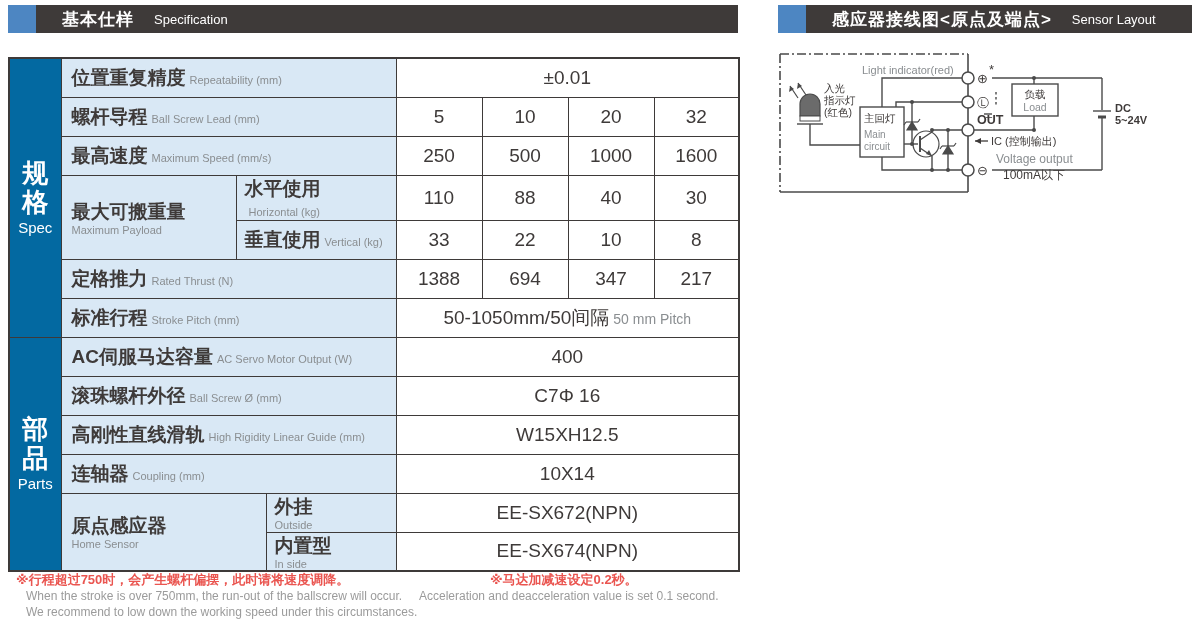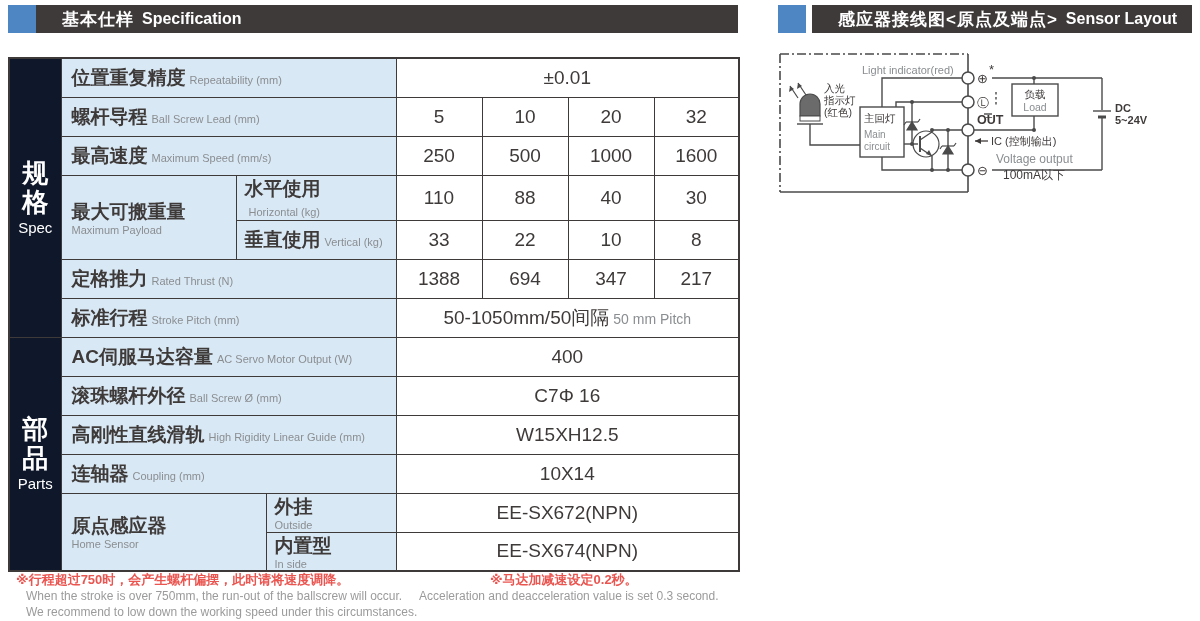--- a/index.html
+++ b/index.html
@@ -4,29 +4,29 @@
 <style>
   html,body{margin:0;padding:0;background:#fff;}
   body{width:1200px;height:621px;position:relative;overflow:hidden;
        font-family:"Liberation Sans","DejaVu Sans",sans-serif;color:#3e3a39;}
 
   
   .bar{position:absolute;top:5px;height:28px;display:flex;align-items:stretch;}
   .bar .sq{width:28px;background:#4d86c2;flex:0 0 28px;}
   .bar .strip{background:#3e3a39;color:#fff;flex:1;display:flex;align-items:center;padding-left:26px;}
   .bar .zh{font-size:17px;font-weight:bold;letter-spacing:1px;}
-  .bar .en{font-size:16px;font-weight:700;margin-left:8px;}
+  .bar .en{font-size:13px;font-weight:400;margin-left:20px;}
   #spec-bar{left:8px;width:730px;}
-  #sensor-bar{left:778px;width:414px;gap:6px;}
+  #sensor-bar{left:778px;width:414px;}
 
   
   table{position:absolute;left:8px;top:57px;border-collapse:collapse;table-layout:fixed;
         border:2px solid #3e3a39;width:730px;}
   td{border:1px solid #3e3a39;height:39px;padding:0;box-sizing:border-box;vertical-align:middle;}
-  td.side{background:#0f172a;color:#fff;text-align:center;}
+  td.side{background:#0369a1;color:#fff;text-align:center;}
   .side-zh{font-size:26px;font-weight:bold;line-height:1.12;width:30px;margin:0 auto;word-break:break-all;}
   .side-en{font-size:15px;margin-top:2px;}
   td.lbl{background:#d9e8f5;padding-left:10px;}
   .lzh{font-size:19px;font-weight:600;color:#3e3a39;white-space:nowrap;margin-top:8px;}
   .len{font-size:11px;color:#8a8e91;margin-left:4px;white-space:nowrap;}
   td.lbl.stacked .len{display:block;margin-left:0;margin-top:-1px;}
   td.lbl.sub{padding-left:8px;}
   td.val{background:#fff;text-align:center;font-size:19px;}
   .val-gray{font-size:14px;color:#8a8e91;margin-left:4px;}
 
@@ -185,21 +185,21 @@
 </tbody>
   </table>
 
 <div class="note" id="note-left">
   <div class="red">※行程超过750时，会产生螺杆偏摆，此时请将速度调降。</div>
   <div class="gray">When the stroke is over 750mm, the run-out of the ballscrew will occur.</div>
   <div class="gray">We recommend to low down the working speed under this circumstances.</div>
 </div>
 <div class="note" id="note-right">
   <div class="red">※马达加减速设定0.2秒。</div>
-  <div class="gray">Acceleration and deacceleration value is set 0.3 second.</div>
+  <div class="gray">Acceleration and deacceleration value is set 0.1 second.</div>
 </div>
 
 <svg id="diagram" width="424" height="180" viewBox="0 0 424 180">
 
   <g stroke="#4a4a4a" stroke-width="1.6" fill="none">
     <line x1="8" y1="12" x2="196" y2="12" stroke-dasharray="9 3 2 3"></line>
     <line x1="8" y1="12" x2="8" y2="150" stroke-dasharray="9 3 2 3"></line>
     <line x1="8" y1="150" x2="196" y2="150"></line>
     <line x1="196" y1="12" x2="196" y2="150"></line>
   </g>

